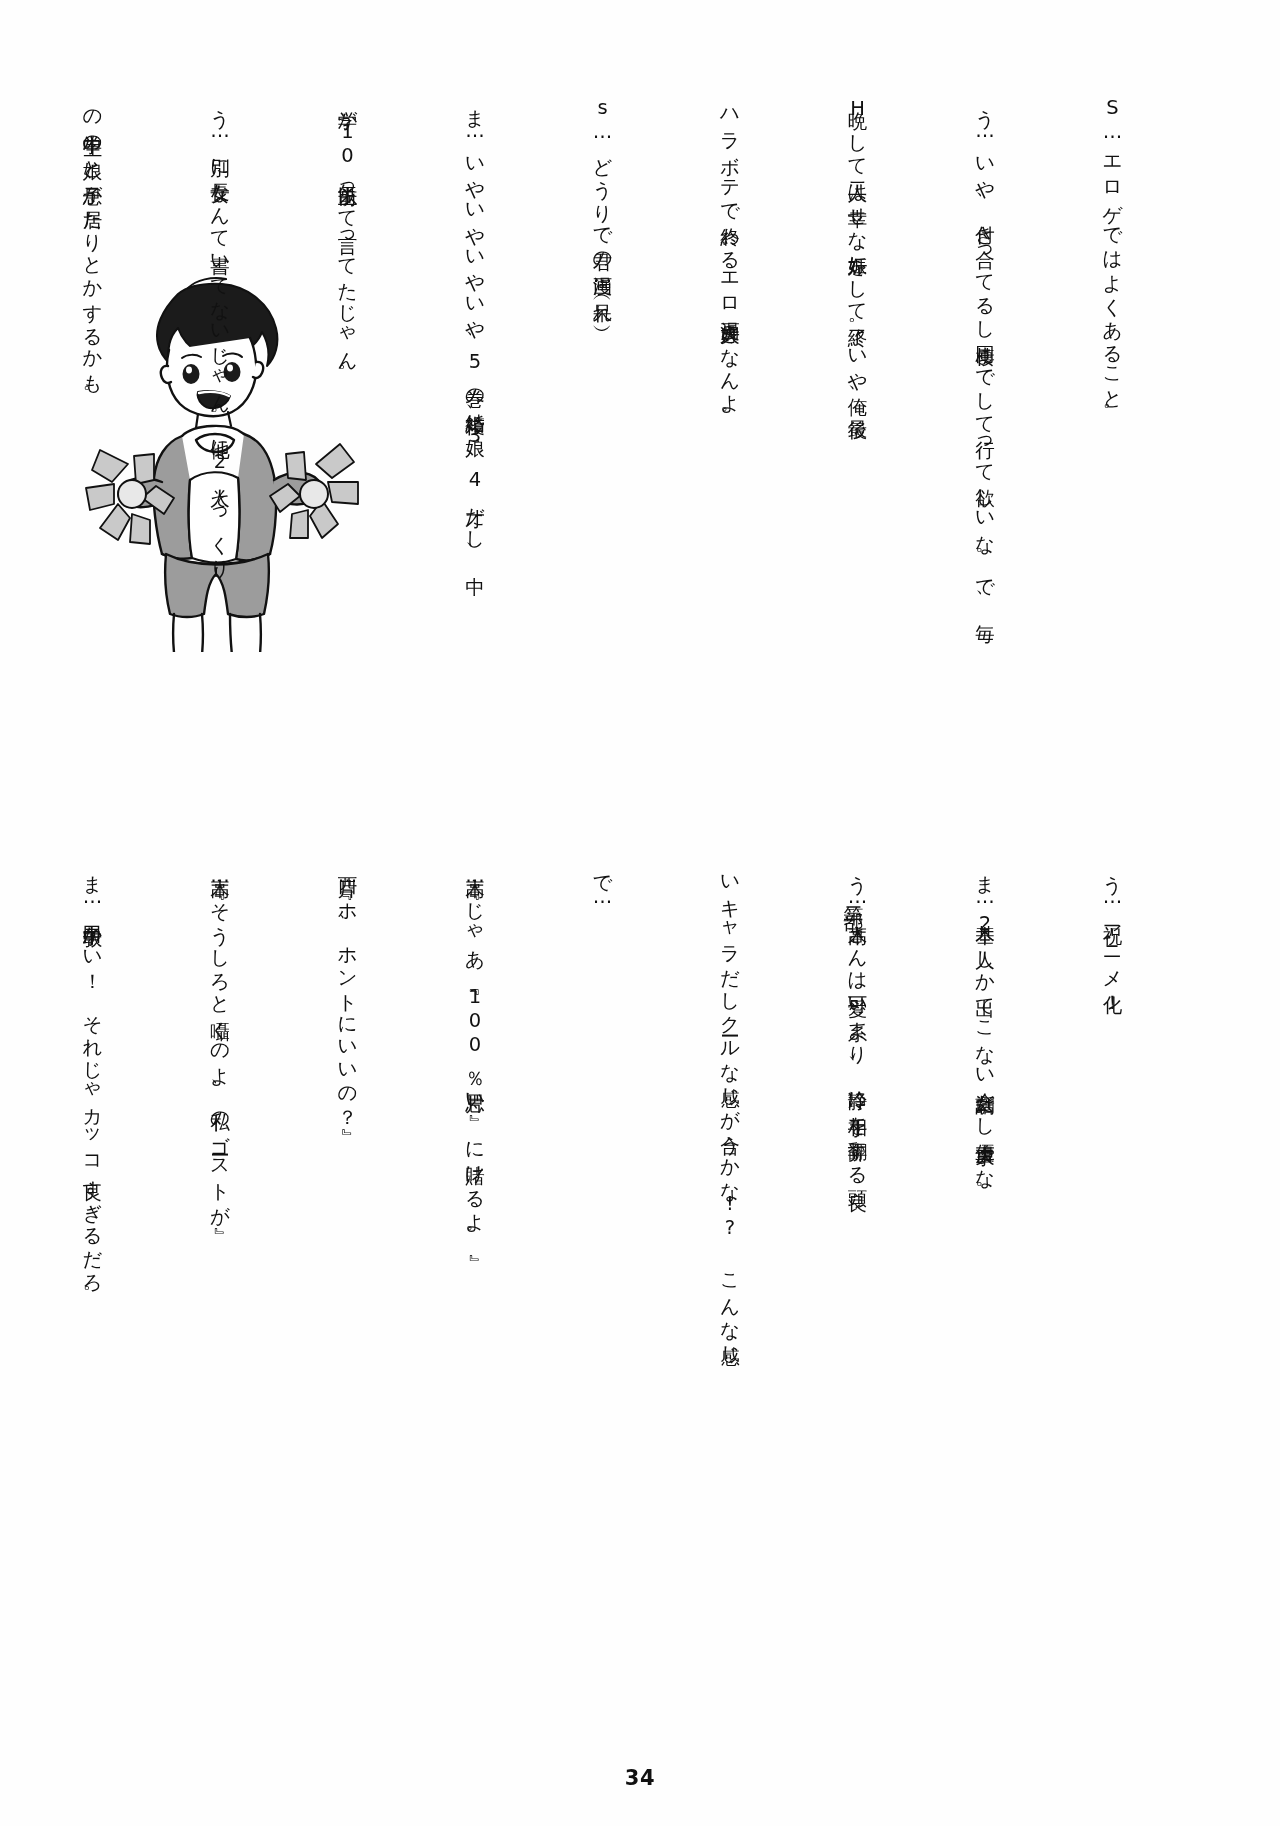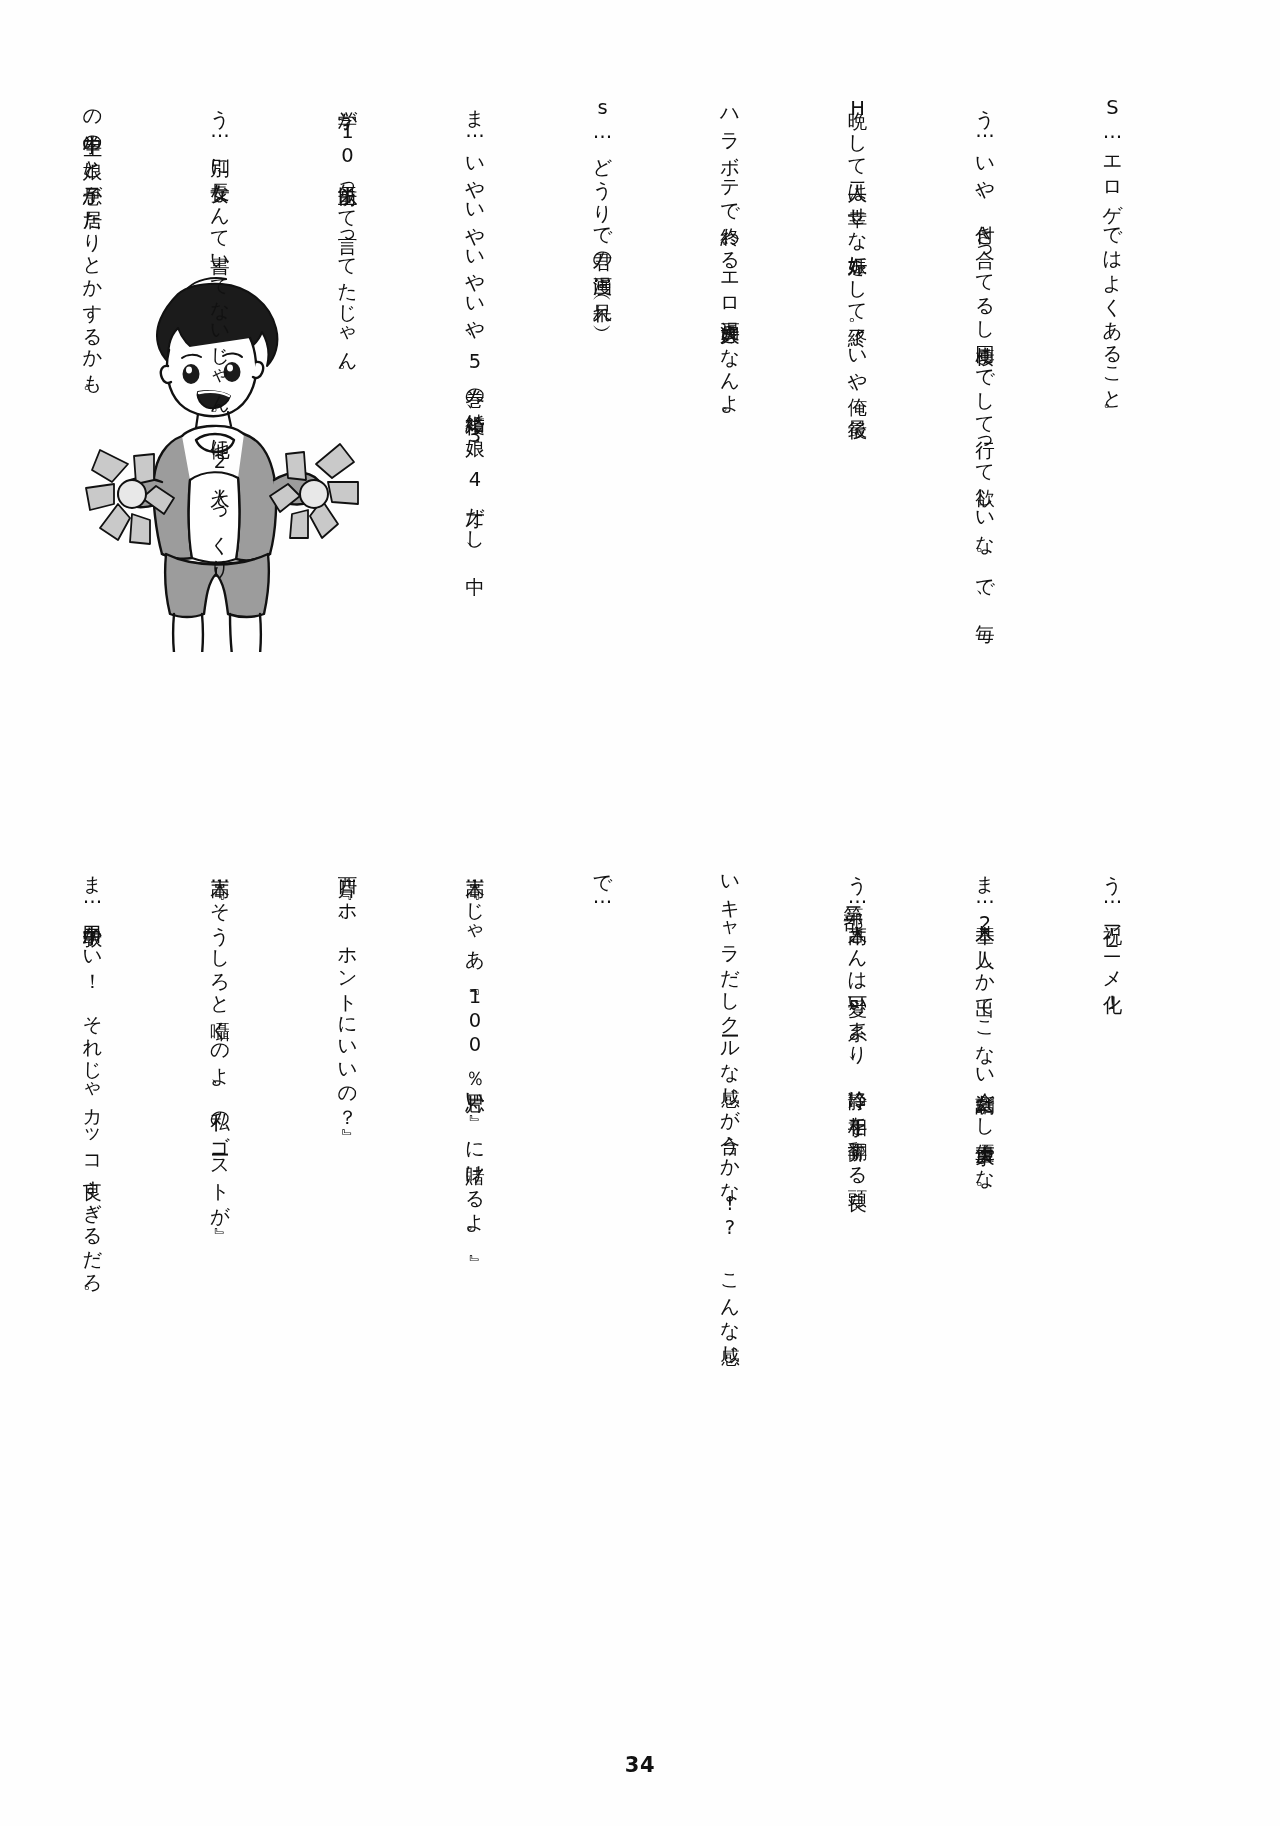--- a/index.html
+++ b/index.html
@@ -66,21 +66,21 @@
     font-size: 20px;
     letter-spacing: 0.12em;
     top: 890px;
     right: 412px;
     color: #111;
   }
 
   
   .page-number {
     position: absolute;
-    bottom: 49px;
+    bottom: 36px;
     left: 0;
     right: 0;
     text-align: center;
     font-family: "DejaVu Sans", "Liberation Sans", sans-serif;
     font-size: 21px;
     font-weight: bold;
     letter-spacing: 0.03em;
     color: #111;
   }
 

